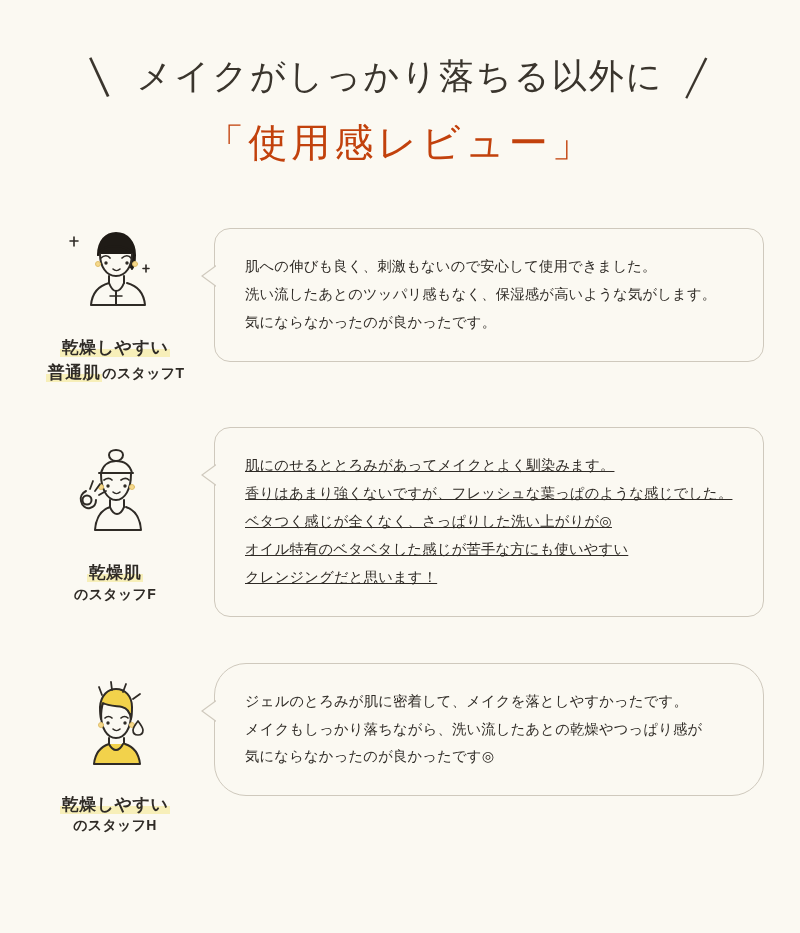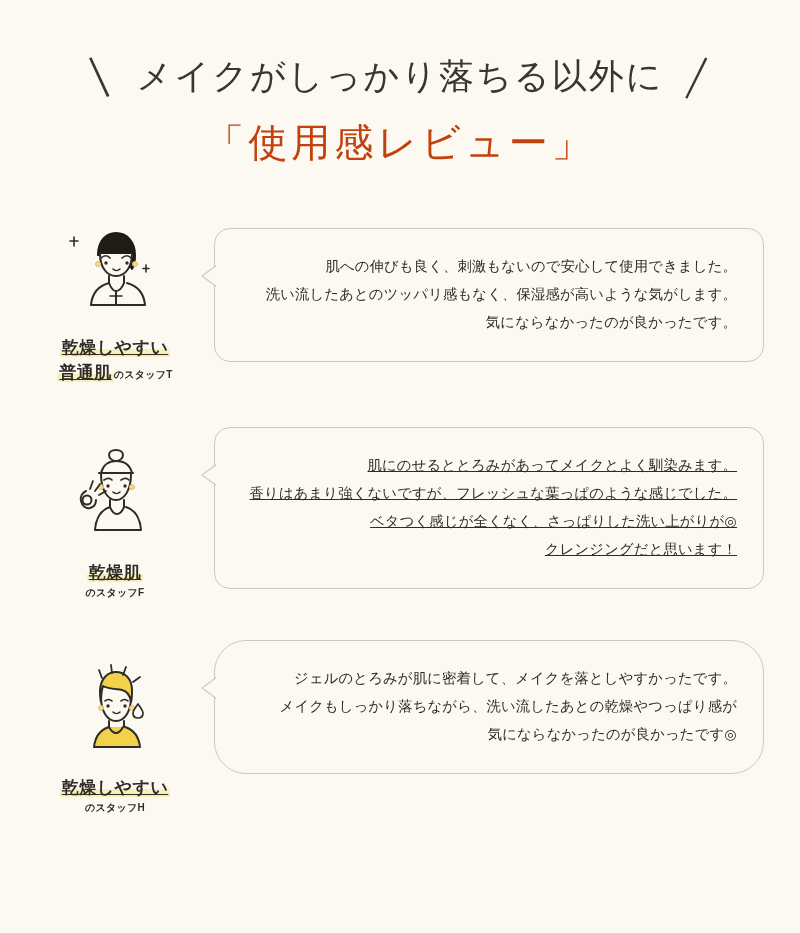--- a/index.html
+++ b/index.html
@@ -76,24 +76,23 @@
     margin-top: 8px;
     font-size: 17px;
     font-weight: bold;
     letter-spacing: 0.5px;
     color: #2f2b26;
     line-height: 1.45;
   }
   .persona-type .hl {
     background: linear-gradient(transparent 58%, #f7efb9 58%);
     padding: 0 2px;
-    text-decoration: underline;
   }
   .persona-sub {
-    font-size: 10px;
+    font-size: 14px;
     font-weight: bold;
     color: #2f2b26;
     letter-spacing: 0.3px;
   }
 
   
   .bubble {
     position: relative;
     flex: 1;
     border: 1px solid #cfc9bd;
@@ -102,21 +101,20 @@
     padding: 24px 26px 24px 30px;
     margin-left: 24px;
     min-height: 60px;
   }
   .bubble p {
     margin: 0;
     font-size: 14.3px;
     line-height: 1.95;
     color: #2f2b26;
     letter-spacing: 0.2px;
-    text-align: right;
   }
   .bubble .tail-outer,
   .bubble .tail-inner {
     position: absolute;
     left: -14px;
     width: 0;
     height: 0;
   }
   .bubble .tail-outer {
     top: 36px;
@@ -127,21 +125,21 @@
   .bubble .tail-inner {
     top: 36px;
     left: -12.5px;
     border-top: 11px solid transparent;
     border-bottom: 11px solid transparent;
     border-right: 15px solid #fbf9f2;
   }
 
   .r1 .bubble { margin-top: 12px; }
   .r2 .bubble { margin-top: 8px; text-decoration: underline; }
-  .r3 .bubble { margin-top: 6px; border-radius: 32px; }
+  .r3 .bubble { margin-top: 12px; border-radius: 32px; }
 
   .r1 .persona { padding-top: 8px; }
   .r2 .persona { padding-top: 30px; }
   .r3 .persona { padding-top: 30px; }
 </style>
 </head>
 <body>
 
 <div class="header">
   <div class="title-line1">
@@ -222,20 +220,21 @@
         <span class="hl">乾燥肌</span>
       </div>
       <div class="persona-sub">のスタッフF</div>
     </div>
     <div class="bubble">
       <span class="tail-outer"></span>
       <span class="tail-inner"></span>
       <p>肌にのせるととろみがあってメイクとよく馴染みます。</p>
       <p>香りはあまり強くないですが、フレッシュな葉っぱのような感じでした。</p>
       <p>ベタつく感じが全くなく、さっぱりした洗い上がりが◎</p>
+      <p>オイル特有のベタベタした感じが苦手な方にも使いやすい</p>
       <p>クレンジングだと思います！</p>
     </div>
   </div>
 
   <div class="review r3">
     <div class="persona">
       <div class="avatar">
         <svg width="110" height="104" viewBox="0 0 110 104">
           <g fill="none" stroke="#2f2b26" stroke-width="2" stroke-linecap="round" stroke-linejoin="round">
             <path d="M40 26 c1 -12 8 -18 16 -18 c9 0 16 7 16 18 c0 5 0 9 -1 12 c-1 -7 -4 -11 -9 -12 c-6 -1 -14 -1 -19 -4 c-1 3 -2 9 -2 16 c-1 -4 -1 -8 -1 -12 z" fill="#f2d24b" stroke="#2f2b26"></path>

